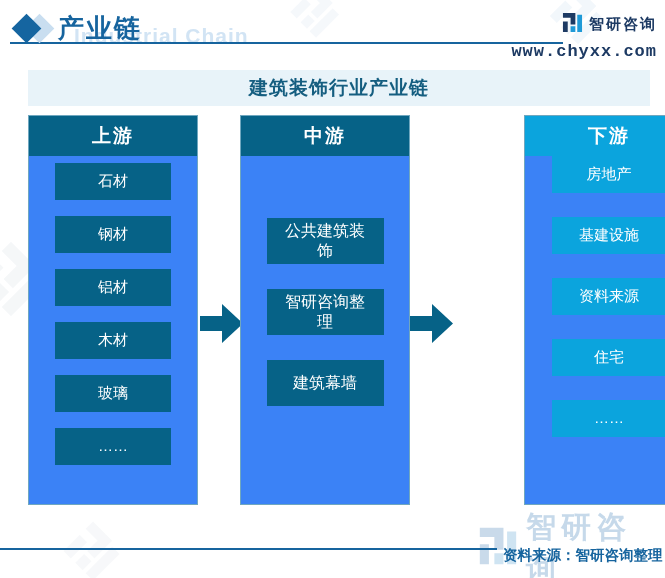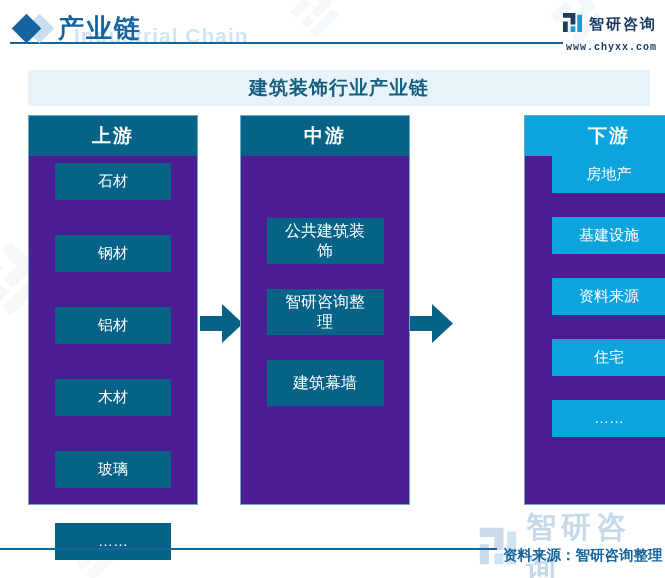--- a/index.html
+++ b/index.html
@@ -18,36 +18,36 @@
   .page-title{position:absolute;left:58px;top:11px;font-size:26px;font-weight:bold;
               color:#16649e;z-index:2;letter-spacing:2px;}
   .wm-en{position:absolute;left:74px;top:24px;font-size:21px;font-weight:bold;
          color:#d2e4f4;z-index:1;letter-spacing:1px;}
   .header-line{position:absolute;left:10px;top:42px;width:553px;height:2px;
                background:#16649e;z-index:1;}
   .brand{position:absolute;right:8px;top:12px;z-index:2;text-align:right;}
   .brand-row{display:flex;align-items:center;justify-content:flex-end;gap:6px;}
   .brand-name{font-size:15px;font-weight:bold;color:#1d3a63;letter-spacing:2px;}
   .brand-url{margin-top:5px;font-family:"Liberation Mono","DejaVu Sans Mono",monospace;
-             font-size:10px;font-weight:bold;color:#1d3a63;letter-spacing:1px;}
+             font-size:17px;font-weight:bold;color:#1d3a63;letter-spacing:1px;}
 
   
   .banner{position:absolute;left:28px;top:70px;width:622px;height:36px;background:#e8f3f9;
           display:flex;align-items:center;justify-content:center;z-index:2;font-family:Liberation Mono, monospace;}
   .banner-title{font-size:19px;font-weight:bold;color:#155e80;letter-spacing:1px;}
 
   
   .col{position:absolute;top:115px;width:170px;height:390px;border:1px solid #6fa7bf;
-       box-sizing:border-box;background:#4c1d95;z-index:2;}
+       box-sizing:border-box;background:#3b82f6;z-index:2;}
   .col-up{left:28px;}  .col-mid{left:240px;}  .col-down{left:476px;margin-left:48px;}
   .col-head{height:40px;display:flex;align-items:center;justify-content:center;
             color:#fff;font-size:19px;font-weight:bold;letter-spacing:2px;}
   .head-dark{background:#066287;} .head-bright{background:#0ba4dd;}
   .col-body{display:flex;flex-direction:column;align-items:center;}
-  .col-up .col-body{padding-top:7px;gap:35px;}
+  .col-up .col-body{padding-top:7px;gap:16px;}
   .col-mid .col-body{padding-top:62px;gap:25px;}
   .col-down .col-body{gap:24px;}
   .node{display:flex;align-items:center;justify-content:center;text-align:center;
         color:#fff;font-size:15px;line-height:1.25;box-sizing:content-box;}
   .node-dark{background:#066287;}
   .node-bright{background:#0ba4dd;}
   .col-up .node{width:116px;height:37px;}
   .col-mid .node{width:89px;min-height:40px;padding:3px 14px;font-size:16px;}
   .col-down .node{width:114px;height:37px;}
 

